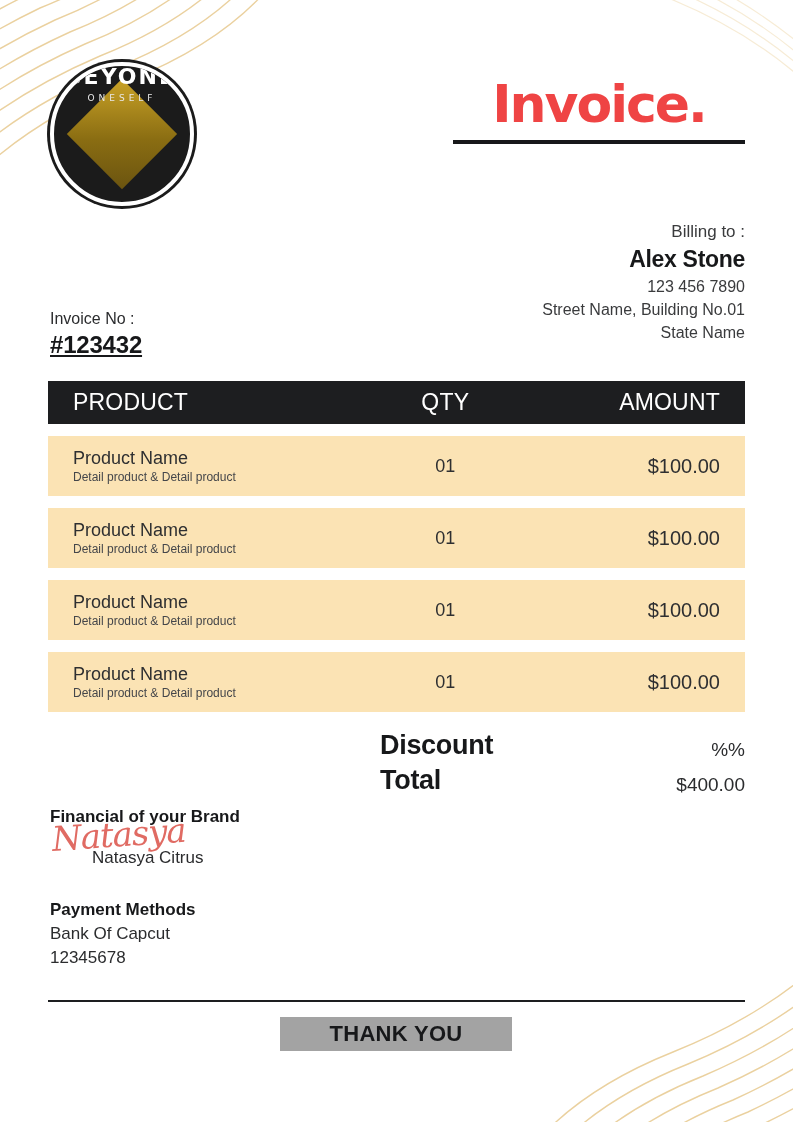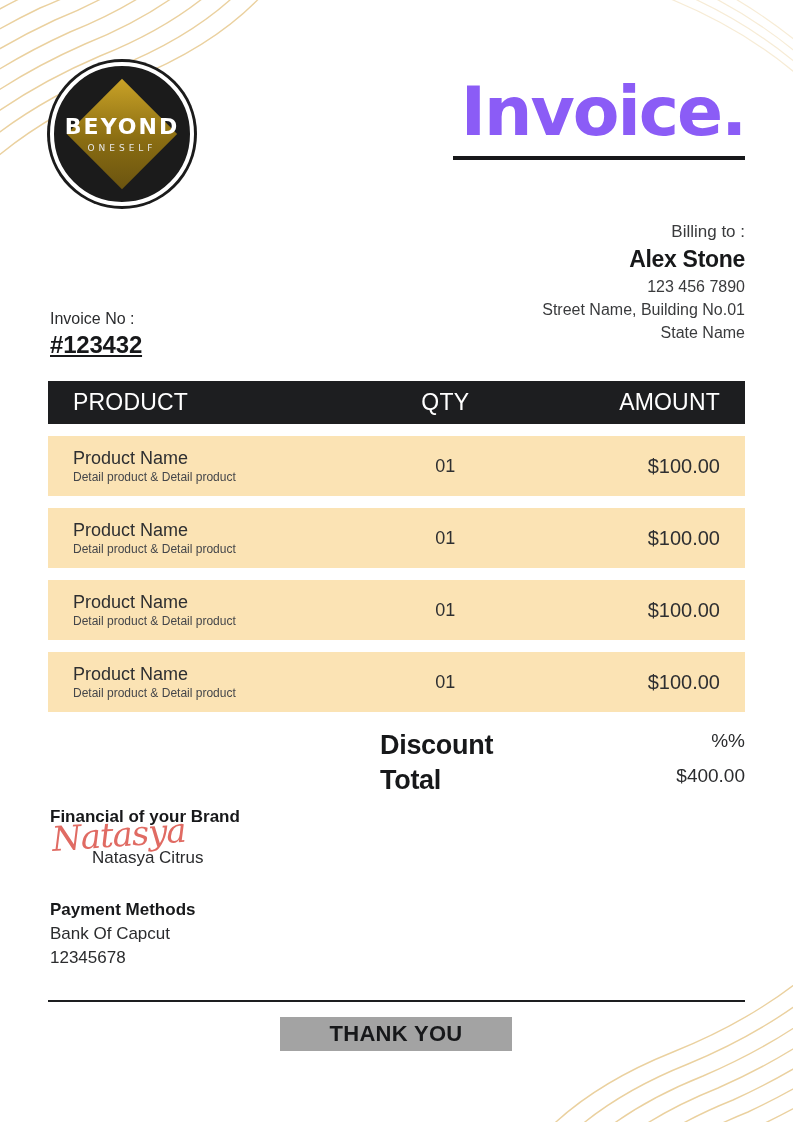--- a/index.html
+++ b/index.html
@@ -38,21 +38,21 @@
     top: 62px;
     width: 136px;
     height: 136px;
     border-radius: 50%;
     background: #1b1b1b;
     border: 4px solid #ffffff;
     box-shadow: 0 0 0 3px #1b1b1b;
     display: flex;
     flex-direction: column;
     align-items: center;
-    justify-content: center;
+    justify-content: flex-start;
     overflow: hidden;
   }
   .logo-diamond {
     position: absolute;
     width: 78px;
     height: 78px;
     background: linear-gradient(135deg, #c9a227 0%, #8a6d12 55%, #6b5410 100%);
     transform: rotate(45deg);
     top: 29px;
     left: 29px;
@@ -81,26 +81,27 @@
   }
 
   
   .title-wrap {
     position: absolute;
     right: 48px;
     top: 78px;
     text-align: right;
   }
   .title {
-    font-size: 68px;
+    font-size: 52px;
     font-weight: bold;
     letter-spacing: -2px;
-    color: #8b5cf6;
+    color: #ef4444;
     line-height: 1;
     font-family: "DejaVu Sans", sans-serif;
+    text-align: center;
   }
   .title-rule {
     margin-top: 10px;
     height: 4px;
     background: #17181a;
     width: 292px;
     margin-left: auto;
   }
 
   
@@ -199,21 +200,21 @@
 
   
   .totals {
     position: absolute;
     left: 380px;
     top: 730px;
     width: 365px;
   }
   .total-row {
     display: flex;
-    align-items: flex-start;
+    align-items: flex-end;
     justify-content: space-between;
     margin-bottom: 4px;
     gap: 16px;
   }
   .total-label {
     font-size: 27px;
     font-weight: bold;
     color: #17181a;
     letter-spacing: -.3px;
   }

